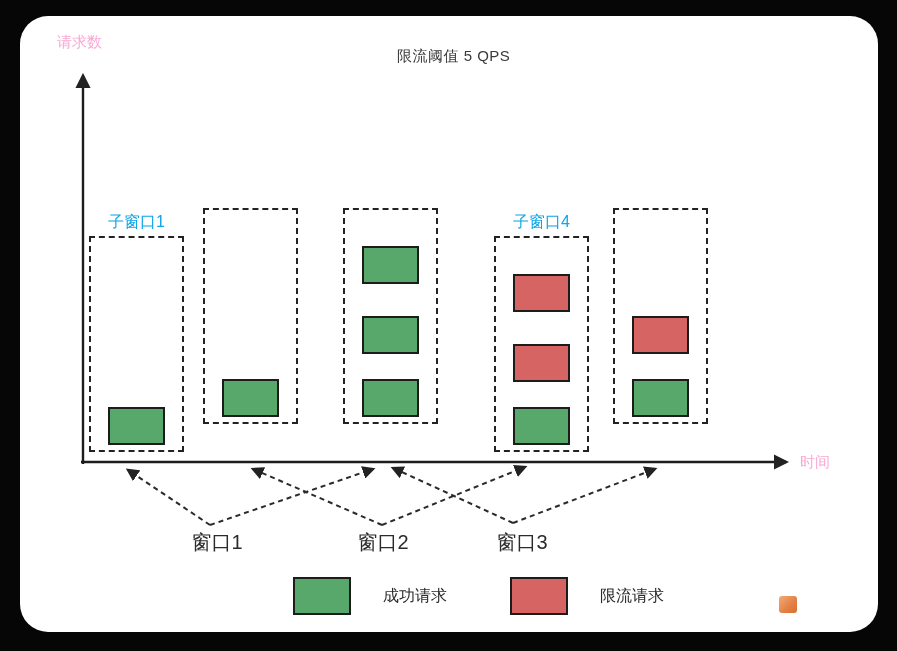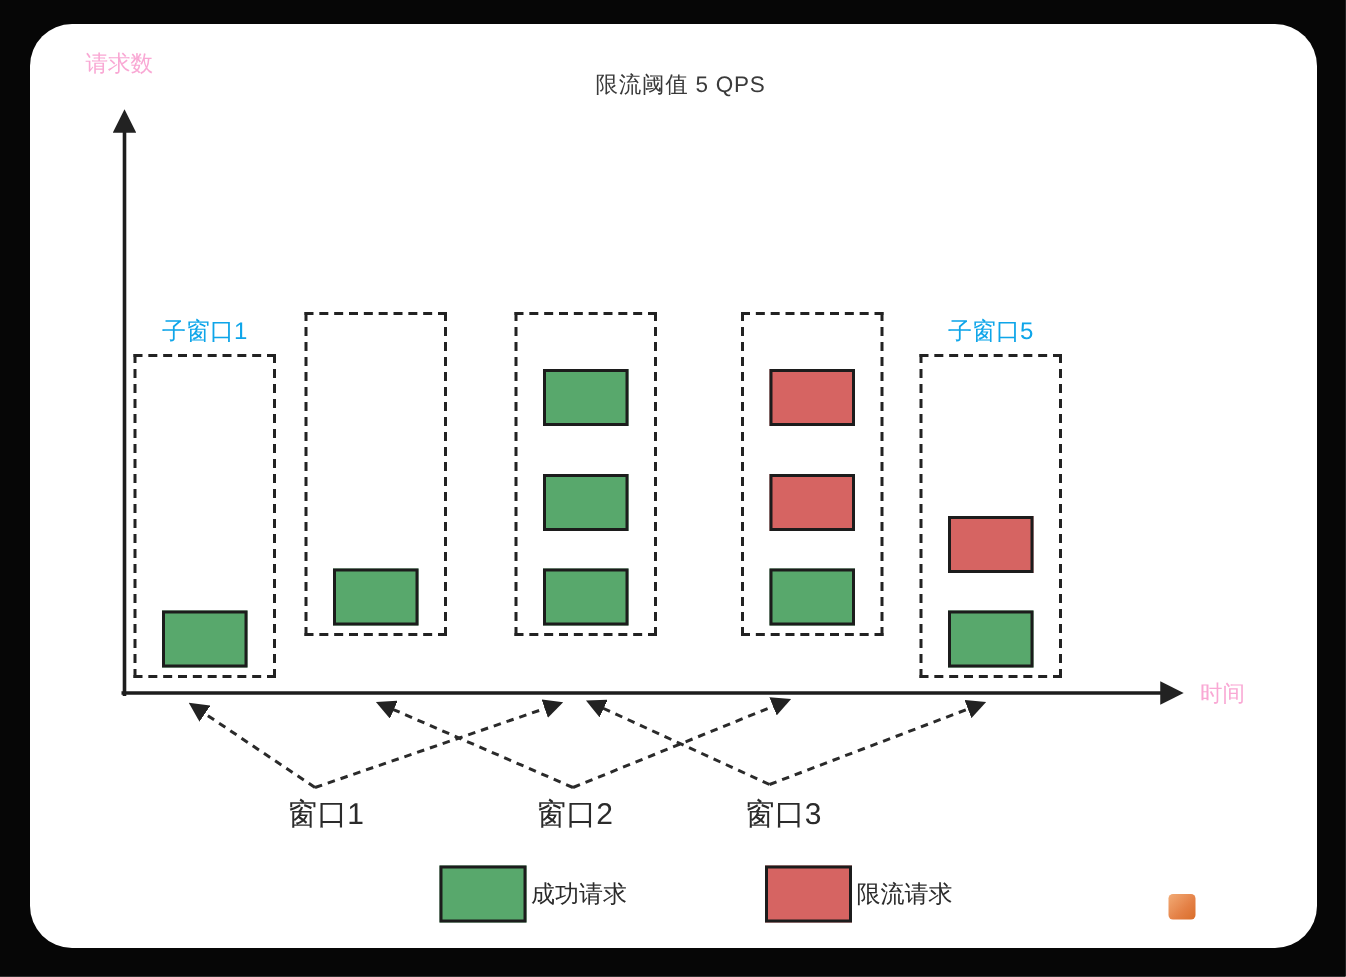--- a/index.html
+++ b/index.html
@@ -11,21 +11,21 @@
   .axis-label{position:absolute;font-size:15px;color:#f9a8d4;}
   .axis-label.y{left:57px;top:33px;}
   .axis-label.x{left:800px;top:453px;}
   .subwindow{position:absolute;top:208px;width:95px;}
   .sw-label{font-size:16px;color:#0ea5e9;text-align:center;height:28px;line-height:28px;}
   .sw-box{position:relative;width:95px;height:216px;border:2.5px dashed #222;box-sizing:border-box;background:transparent;}
   .block{position:absolute;left:17px;width:57px;height:38px;border:2px solid #1c1c1c;box-sizing:border-box;}
   .block.success{background:var(--c-success,#58a86c);}
   .block.limited{background:var(--c-limited,#d66462);}
   .win-label{position:absolute;top:529px;transform:translateX(-50%);font-size:20px;color:#2b2b2b;}
-  .legend-item{position:absolute;top:577px;display:flex;align-items:center;gap:3px;}
+  .legend-item{position:absolute;top:577px;display:flex;align-items:center;gap:32px;}
   .legend-item.first{left:293px;}
   .legend-item.second{left:510px;}
   .legend-swatch{width:58px;height:38px;border:2px solid #1c1c1c;box-sizing:border-box;display:inline-block;}
   .legend-swatch.success{background:var(--c-success,#58a86c);}
   .legend-swatch.limited{background:var(--c-limited,#d66462);}
   .legend-label{font-size:16px;color:#2b2b2b;}
   .wm-logo{position:absolute;left:779px;top:596px;width:18px;height:17px;z-index:2;border-radius:3px;
            background:linear-gradient(135deg,#f2a76f 0%,#e2793b 60%,#d8661f 100%);opacity:.95;}
   .watermark{position:absolute;right:16px;top:597px;z-index:3;font-size:26px;font-weight:bold;color:#f7f7f7;
              letter-spacing:-.5px;white-space:nowrap;
@@ -74,28 +74,28 @@
         </div>
   </div>
       <div class="subwindow" style="left: 343px;">
     <div class="sw-box">
           <div class="block success" style="top: 36px;"></div>
           <div class="block success" style="top: 106px;"></div>
           <div class="block success" style="top: 169px;"></div>
         </div>
   </div>
       <div class="subwindow" style="left: 494px;">
+    <div class="sw-label">子窗口4</div>
     <div class="sw-box">
           <div class="block limited" style="top: 36px;"></div>
           <div class="block limited" style="top: 106px;"></div>
           <div class="block success" style="top: 169px;"></div>
         </div>
   </div>
       <div class="subwindow" style="left: 613px;">
-    <div class="sw-label">子窗口5</div>
     <div class="sw-box">
           <div class="block limited" style="top: 106px;"></div>
           <div class="block success" style="top: 169px;"></div>
         </div>
   </div>
     </div>
 
   <div class="win-label" style="left:217px">窗口1</div>
   <div class="win-label" style="left:383px">窗口2</div>
   <div class="win-label" style="left:522px">窗口3</div>

